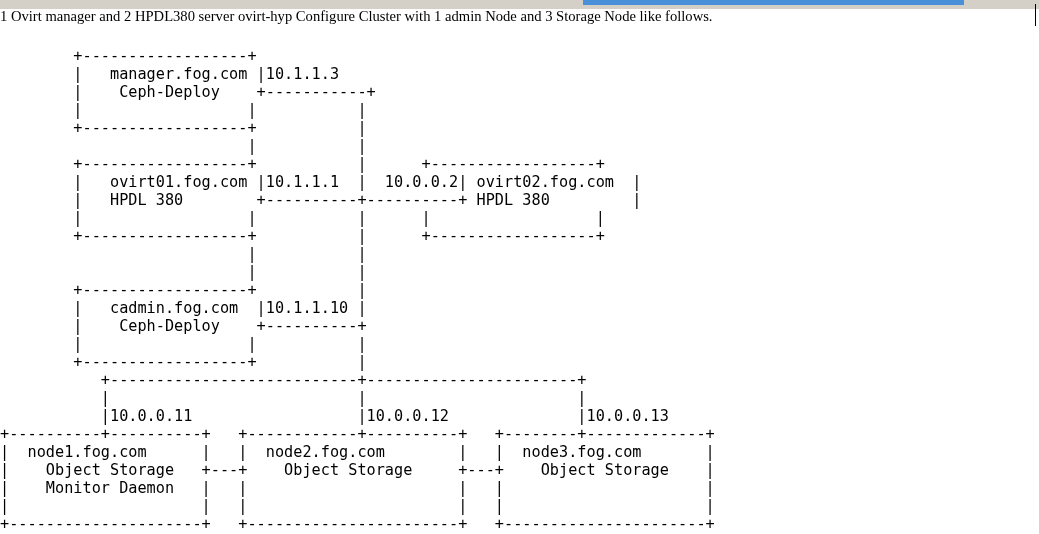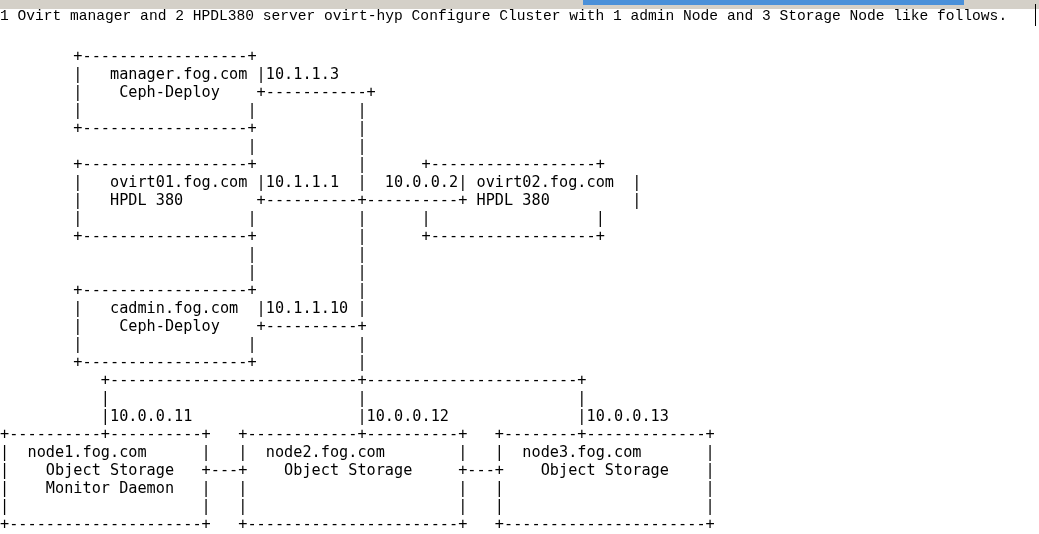--- a/index.html
+++ b/index.html
@@ -38,21 +38,21 @@
     position: absolute;
     left: 0px;
     top: 6px;
     width: 1039px;
     height: 20px;
     white-space: pre;
     font-size: 14.6px;
     line-height: 20px;
     letter-spacing: 0px;
     color: #000000;
-    font-family: Liberation Mono, monospace;
+    font-family: Liberation Serif, serif;
   }
   .title-caret {
     position: absolute;
     left: 1035px;
     top: 4px;
     width: 1px;
     height: 22px;
     background: #000000;
   }
 

